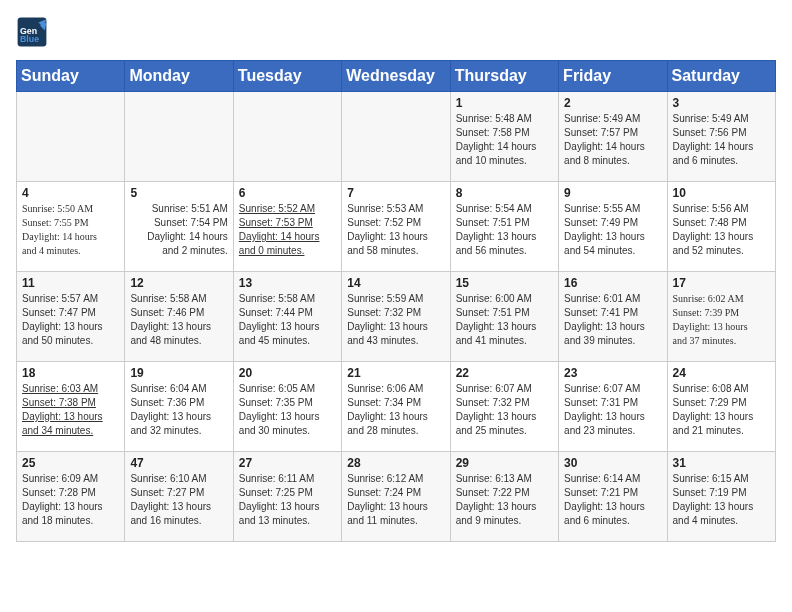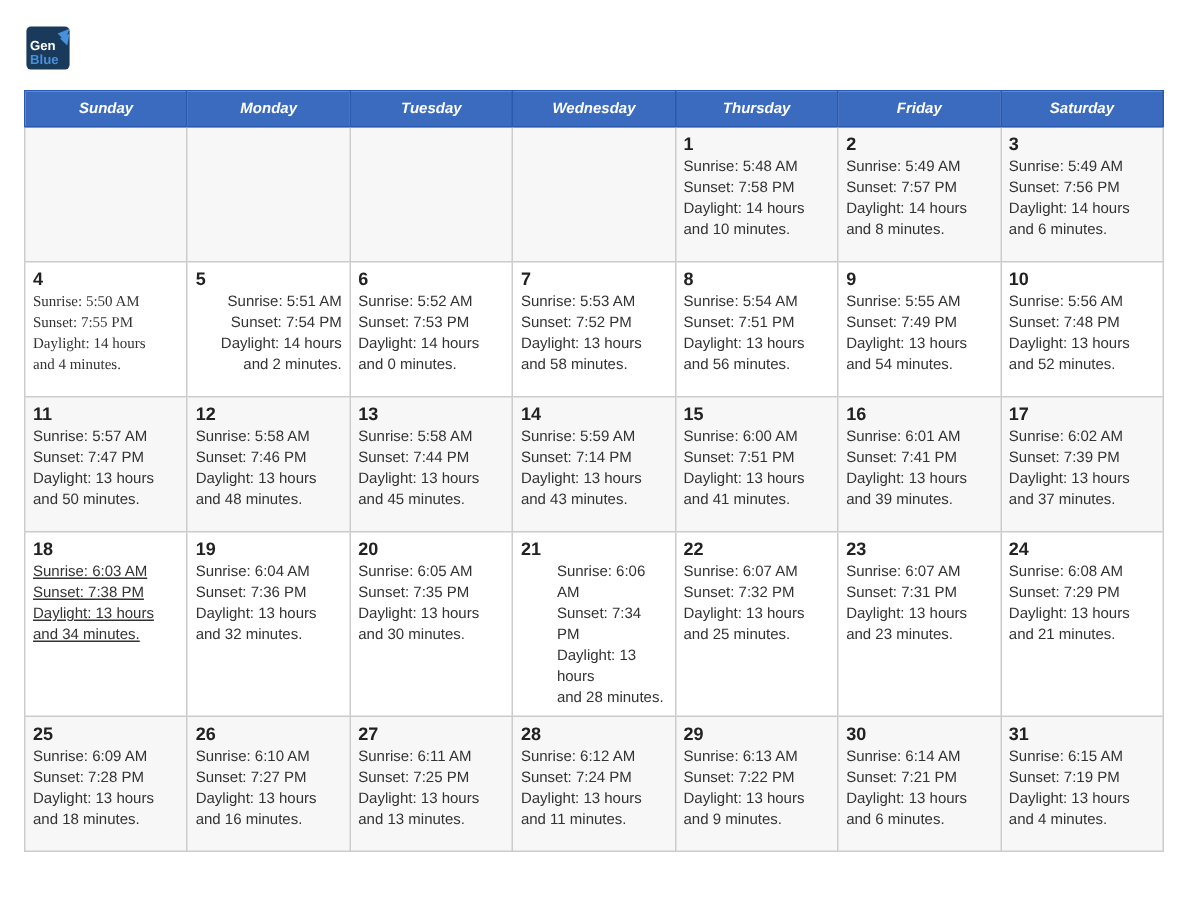--- a/index.html
+++ b/index.html
@@ -29,26 +29,25 @@
       color: #333;
     }
     table {
       width: 100%;
       border-collapse: collapse;
       table-layout: fixed;
     }
     thead tr th {
       background-color: #3a6bbf;
       color: #fff;
-      font-size: 10px;
+      font-size: 16px;
       font-weight: bold;
       padding: 6px 4px;
-      text-align: center;
+      text-align: left;
       border: 1px solid #2a5aaf;
-      font-style: italic;
     }
     tbody tr td {
       vertical-align: top;
       border: 1px solid #ccc;
       padding: 4px 5px;
       font-size: 10px;
       color: #222;
       height: 90px;
       background: #fff;
     }
@@ -159,21 +158,21 @@
         </td>
         <td>
           <span class="day-num">5</span>
           <div class="day-info" style="white-space: pre-line; text-align: right;">Sunrise: 5:51 AM
 Sunset: 7:54 PM
 Daylight: 14 hours
 and 2 minutes.</div>
         </td>
         <td>
           <span class="day-num">6</span>
-          <div class="day-info" style="white-space: pre-line;">Sunrise: 5:52 AM
+          <div class="day-info" style="white-space: pre-line; text-decoration: underline;">Sunrise: 5:52 AM
 Sunset: 7:53 PM
 Daylight: 14 hours
 and 0 minutes.</div>
         </td>
         <td>
           <span class="day-num">7</span>
           <div class="day-info" style="white-space: pre-line;">Sunrise: 5:53 AM
 Sunset: 7:52 PM
 Daylight: 13 hours
 and 58 minutes.</div>
@@ -218,41 +217,41 @@
         <td>
           <span class="day-num">13</span>
           <div class="day-info" style="white-space: pre-line;">Sunrise: 5:58 AM
 Sunset: 7:44 PM
 Daylight: 13 hours
 and 45 minutes.</div>
         </td>
         <td>
           <span class="day-num">14</span>
           <div class="day-info" style="white-space: pre-line;">Sunrise: 5:59 AM
-Sunset: 7:14 PM
+Sunset: 7:32 PM
 Daylight: 13 hours
 and 43 minutes.</div>
         </td>
         <td>
           <span class="day-num">15</span>
           <div class="day-info" style="white-space: pre-line;">Sunrise: 6:00 AM
 Sunset: 7:51 PM
 Daylight: 13 hours
 and 41 minutes.</div>
         </td>
         <td>
           <span class="day-num">16</span>
           <div class="day-info" style="white-space: pre-line;">Sunrise: 6:01 AM
 Sunset: 7:41 PM
 Daylight: 13 hours
 and 39 minutes.</div>
         </td>
         <td>
           <span class="day-num">17</span>
-          <div class="day-info" style="white-space: pre-line;">Sunrise: 6:02 AM
+          <div class="day-info" style="white-space: pre-line; font-family: Liberation Serif, serif;">Sunrise: 6:02 AM
 Sunset: 7:39 PM
 Daylight: 13 hours
 and 37 minutes.</div>
         </td>
       </tr>
       <tr>
         <td>
           <span class="day-num">18</span>
           <div class="day-info" style="white-space: pre-line; text-decoration: underline;">Sunrise: 6:03 AM
 Sunset: 7:38 PM
@@ -268,21 +267,21 @@
         </td>
         <td>
           <span class="day-num">20</span>
           <div class="day-info" style="white-space: pre-line;">Sunrise: 6:05 AM
 Sunset: 7:35 PM
 Daylight: 13 hours
 and 30 minutes.</div>
         </td>
         <td>
           <span class="day-num">21</span>
-          <div class="day-info" style="white-space: pre-line; margin-left: 24px;">Sunrise: 6:06 AM
+          <div class="day-info" style="white-space: pre-line;">Sunrise: 6:06 AM
 Sunset: 7:34 PM
 Daylight: 13 hours
 and 28 minutes.</div>
         </td>
         <td>
           <span class="day-num">22</span>
           <div class="day-info" style="white-space: pre-line;">Sunrise: 6:07 AM
 Sunset: 7:32 PM
 Daylight: 13 hours
 and 25 minutes.</div>
@@ -304,21 +303,21 @@
       </tr>
       <tr>
         <td>
           <span class="day-num">25</span>
           <div class="day-info" style="white-space: pre-line;">Sunrise: 6:09 AM
 Sunset: 7:28 PM
 Daylight: 13 hours
 and 18 minutes.</div>
         </td>
         <td>
-          <span class="day-num">26</span>
+          <span class="day-num">47</span>
           <div class="day-info" style="white-space: pre-line;">Sunrise: 6:10 AM
 Sunset: 7:27 PM
 Daylight: 13 hours
 and 16 minutes.</div>
         </td>
         <td>
           <span class="day-num">27</span>
           <div class="day-info" style="white-space: pre-line;">Sunrise: 6:11 AM
 Sunset: 7:25 PM
 Daylight: 13 hours

